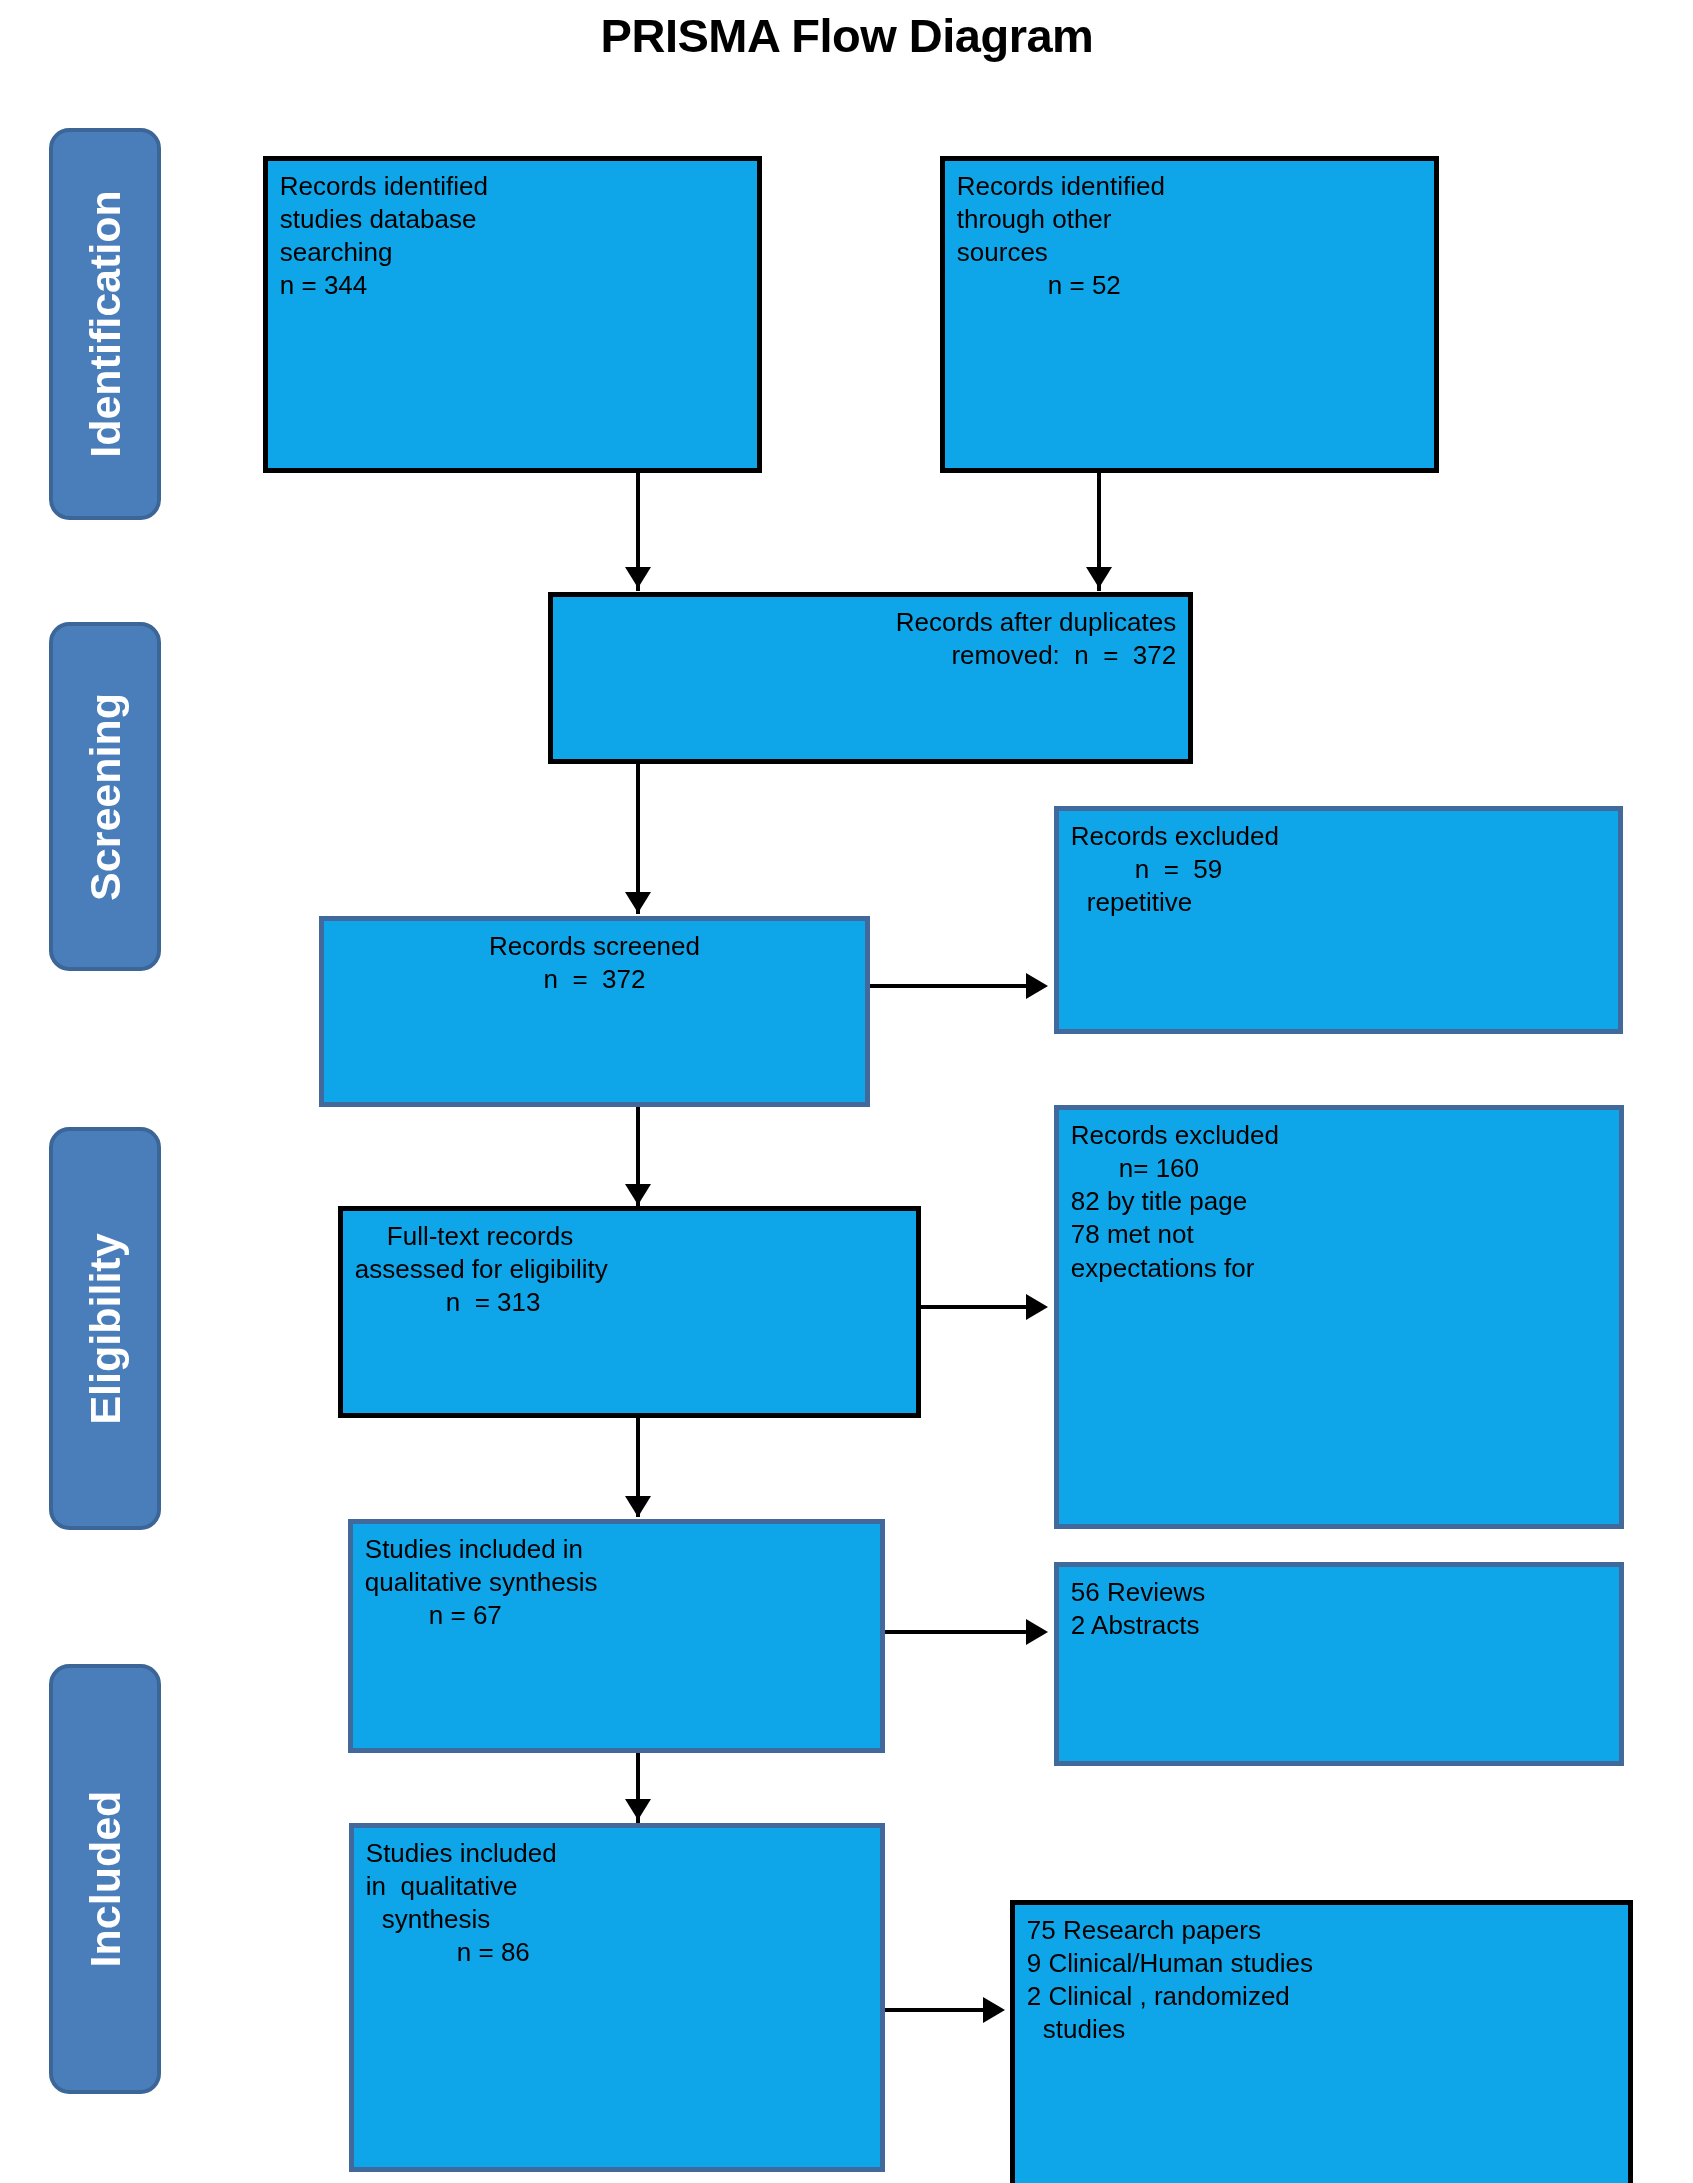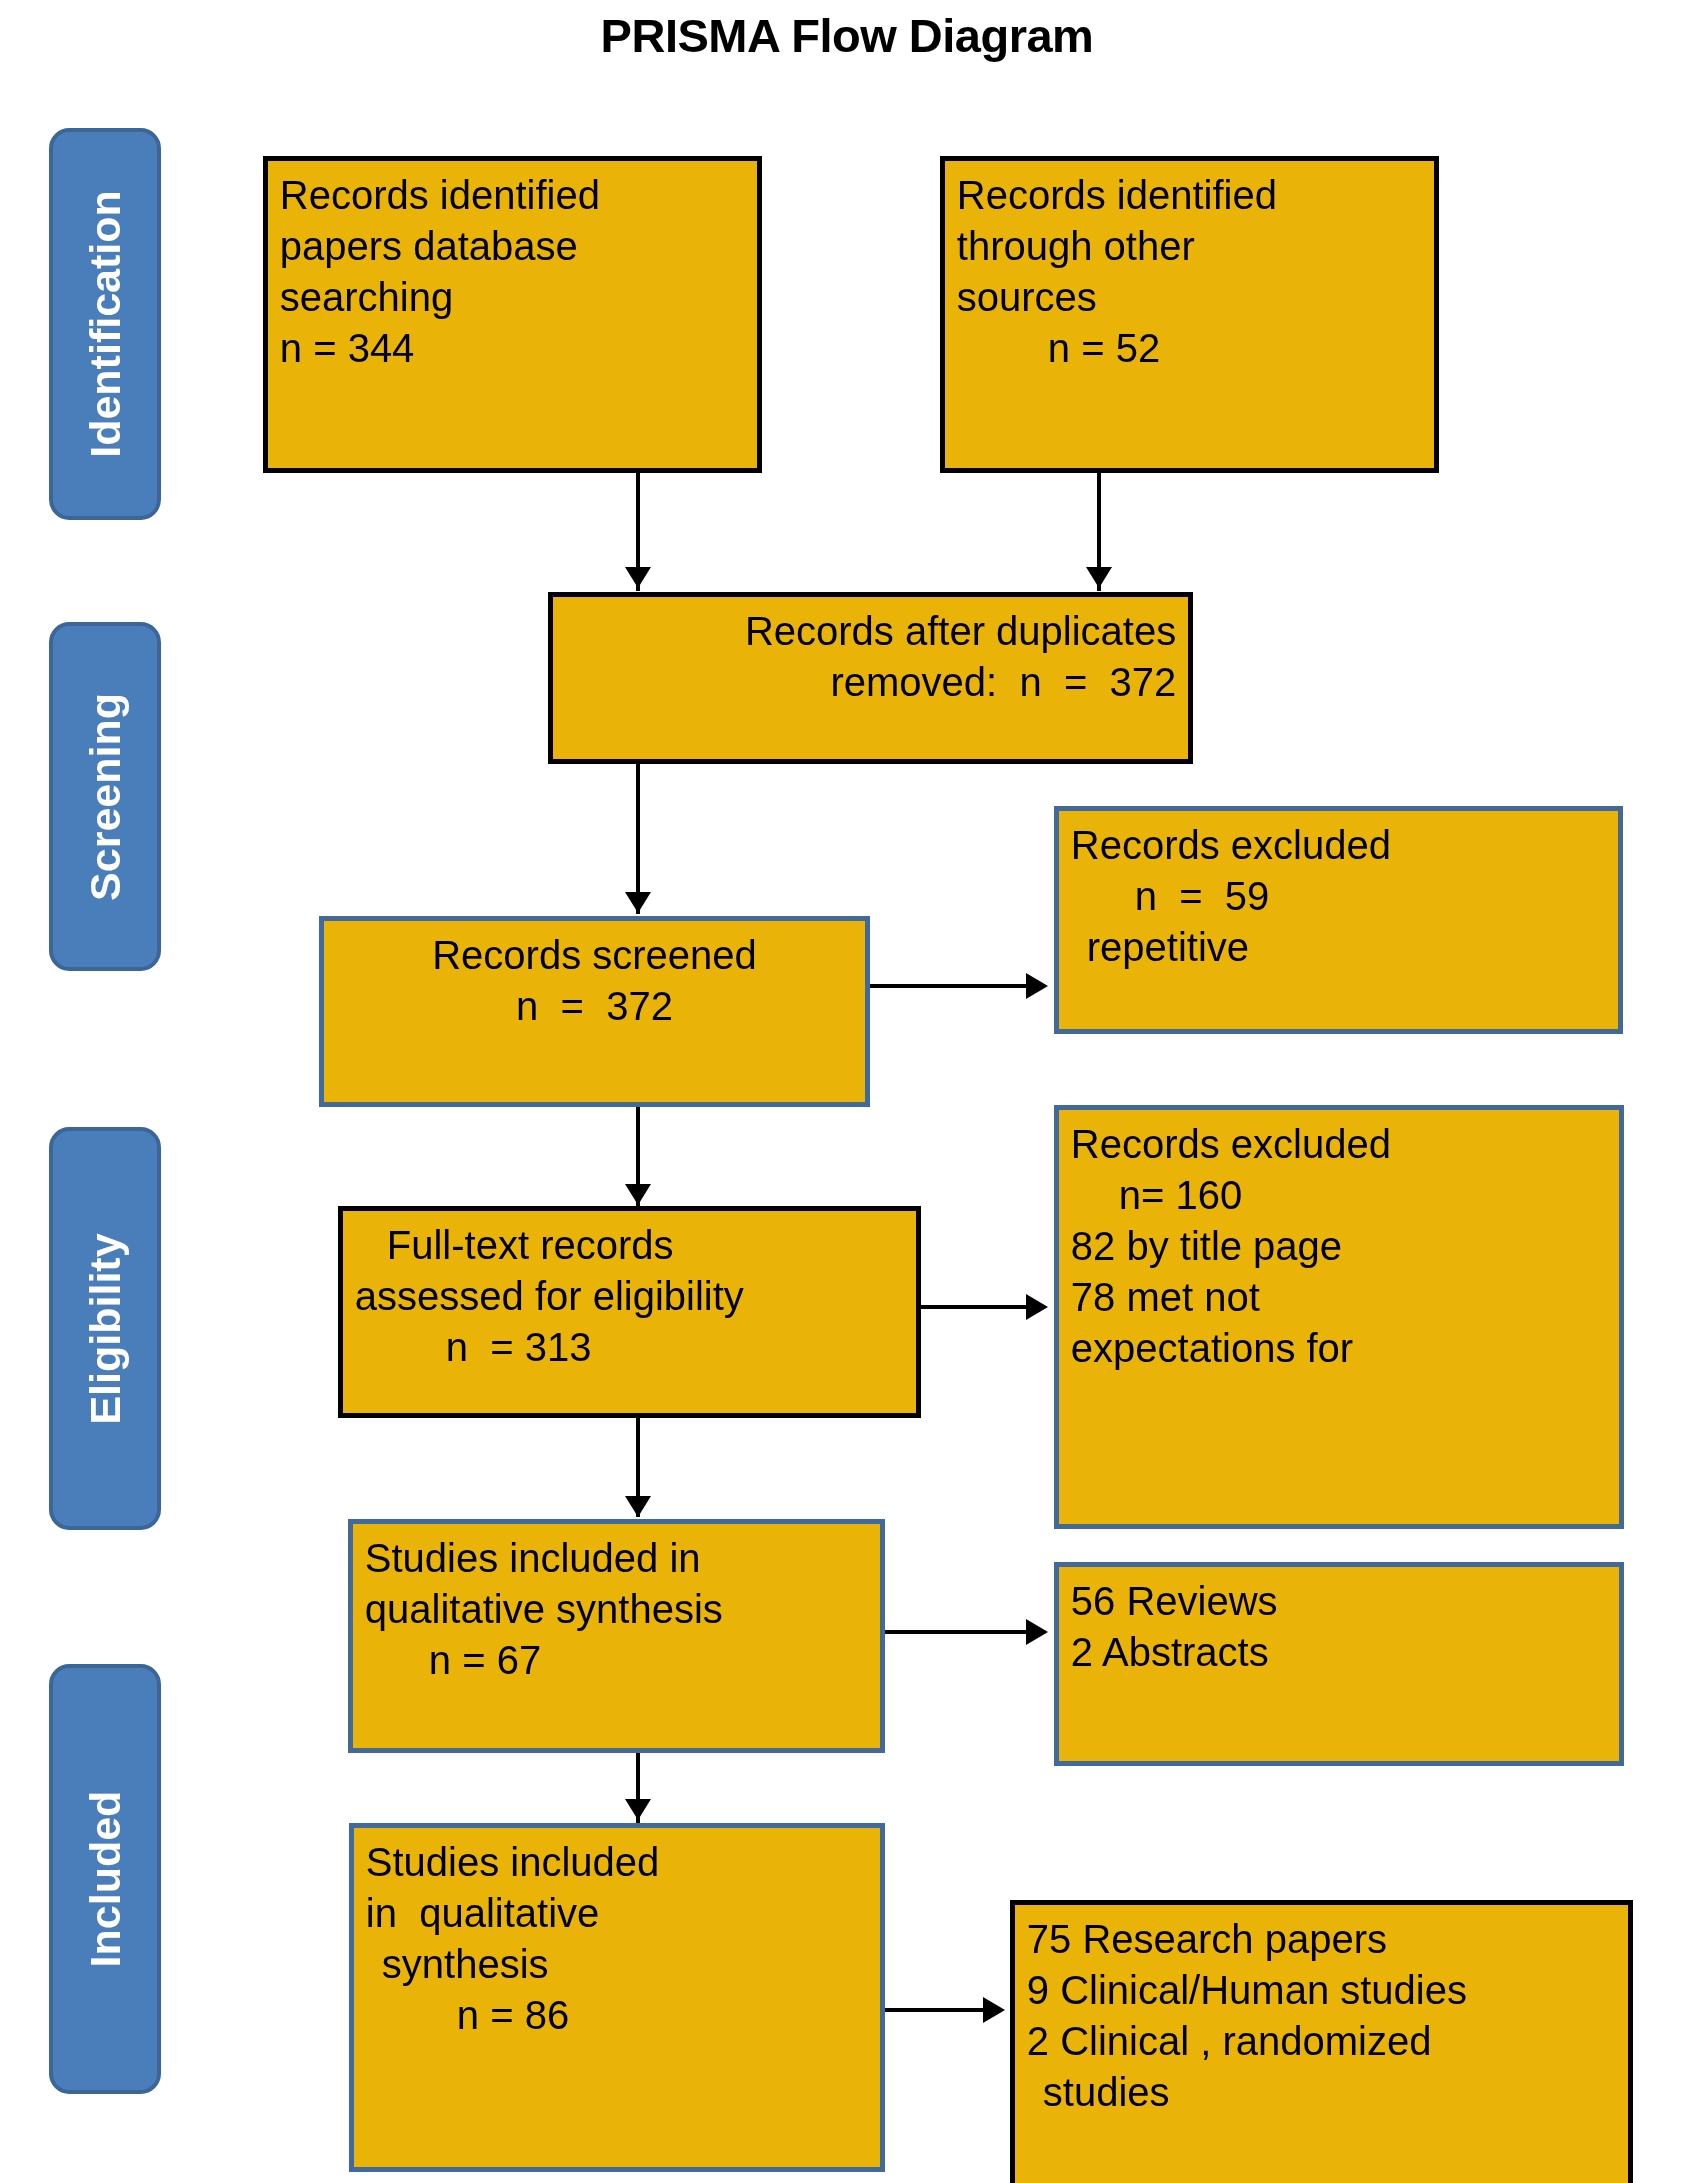--- a/index.html
+++ b/index.html
@@ -47,23 +47,23 @@
     font-size:43px;
     font-weight:bold;
     letter-spacing:0px;
     line-height:1;
   }
 
   
   .box{
     position:absolute;
     box-sizing:border-box;
-    background:#eab308;
+    background:#0ea5e9;
     color:#000000;
-    font-size:40px;
+    font-size:26px;
     line-height:1.28;
     overflow:hidden;
   }
   .box.black{ border:5.9px solid #000000; }
   .box.blue { border:5.9px solid #41699b; }
   .box .inner{
     padding:8.6px 11.8px 5.4px 11.8px;
   }
   .box .ln{ white-space:pre; }
   .ctr{ text-align:center; }
@@ -118,21 +118,21 @@
     <span class="stage-label">Eligibility</span>
   </div>
 
   <div class="stage" style="left:49px; top:1664px; height:430px;">
     <span class="stage-label">Included</span>
   </div>
 
   <div class="box black" style="left:263px; top:156px; width:499px; height:317px;">
     <div class="inner">
       <div class="ln">Records identified</div>
-      <div class="ln">papers database</div>
+      <div class="ln">studies database</div>
       <div class="ln">searching</div>
       <div class="ln">n = 344</div>
     </div>
   </div>
 
   <div class="box black" style="left:940px; top:156px; width:499px; height:317px;">
     <div class="inner">
       <div class="ln">Records identified</div>
       <div class="ln">through other</div>
       <div class="ln">sources</div>

